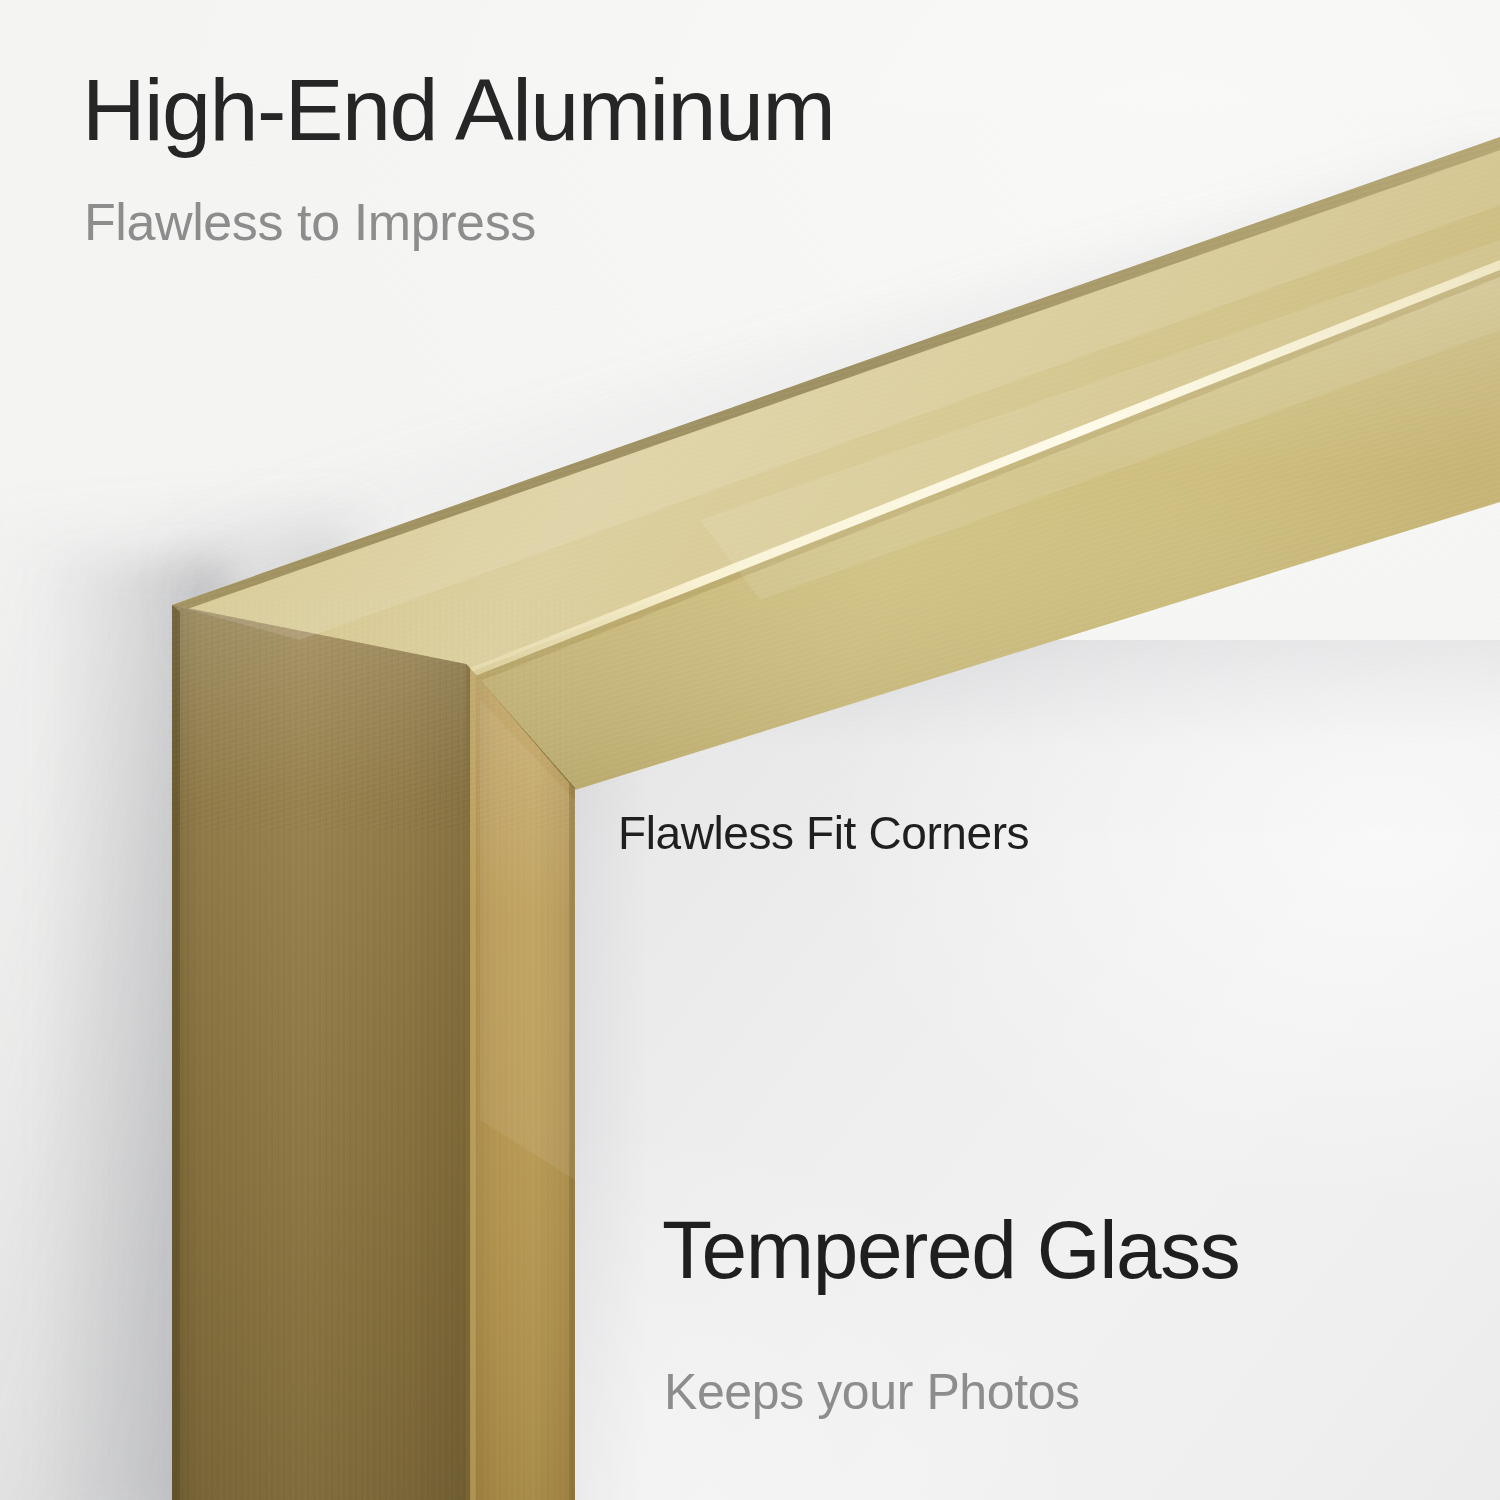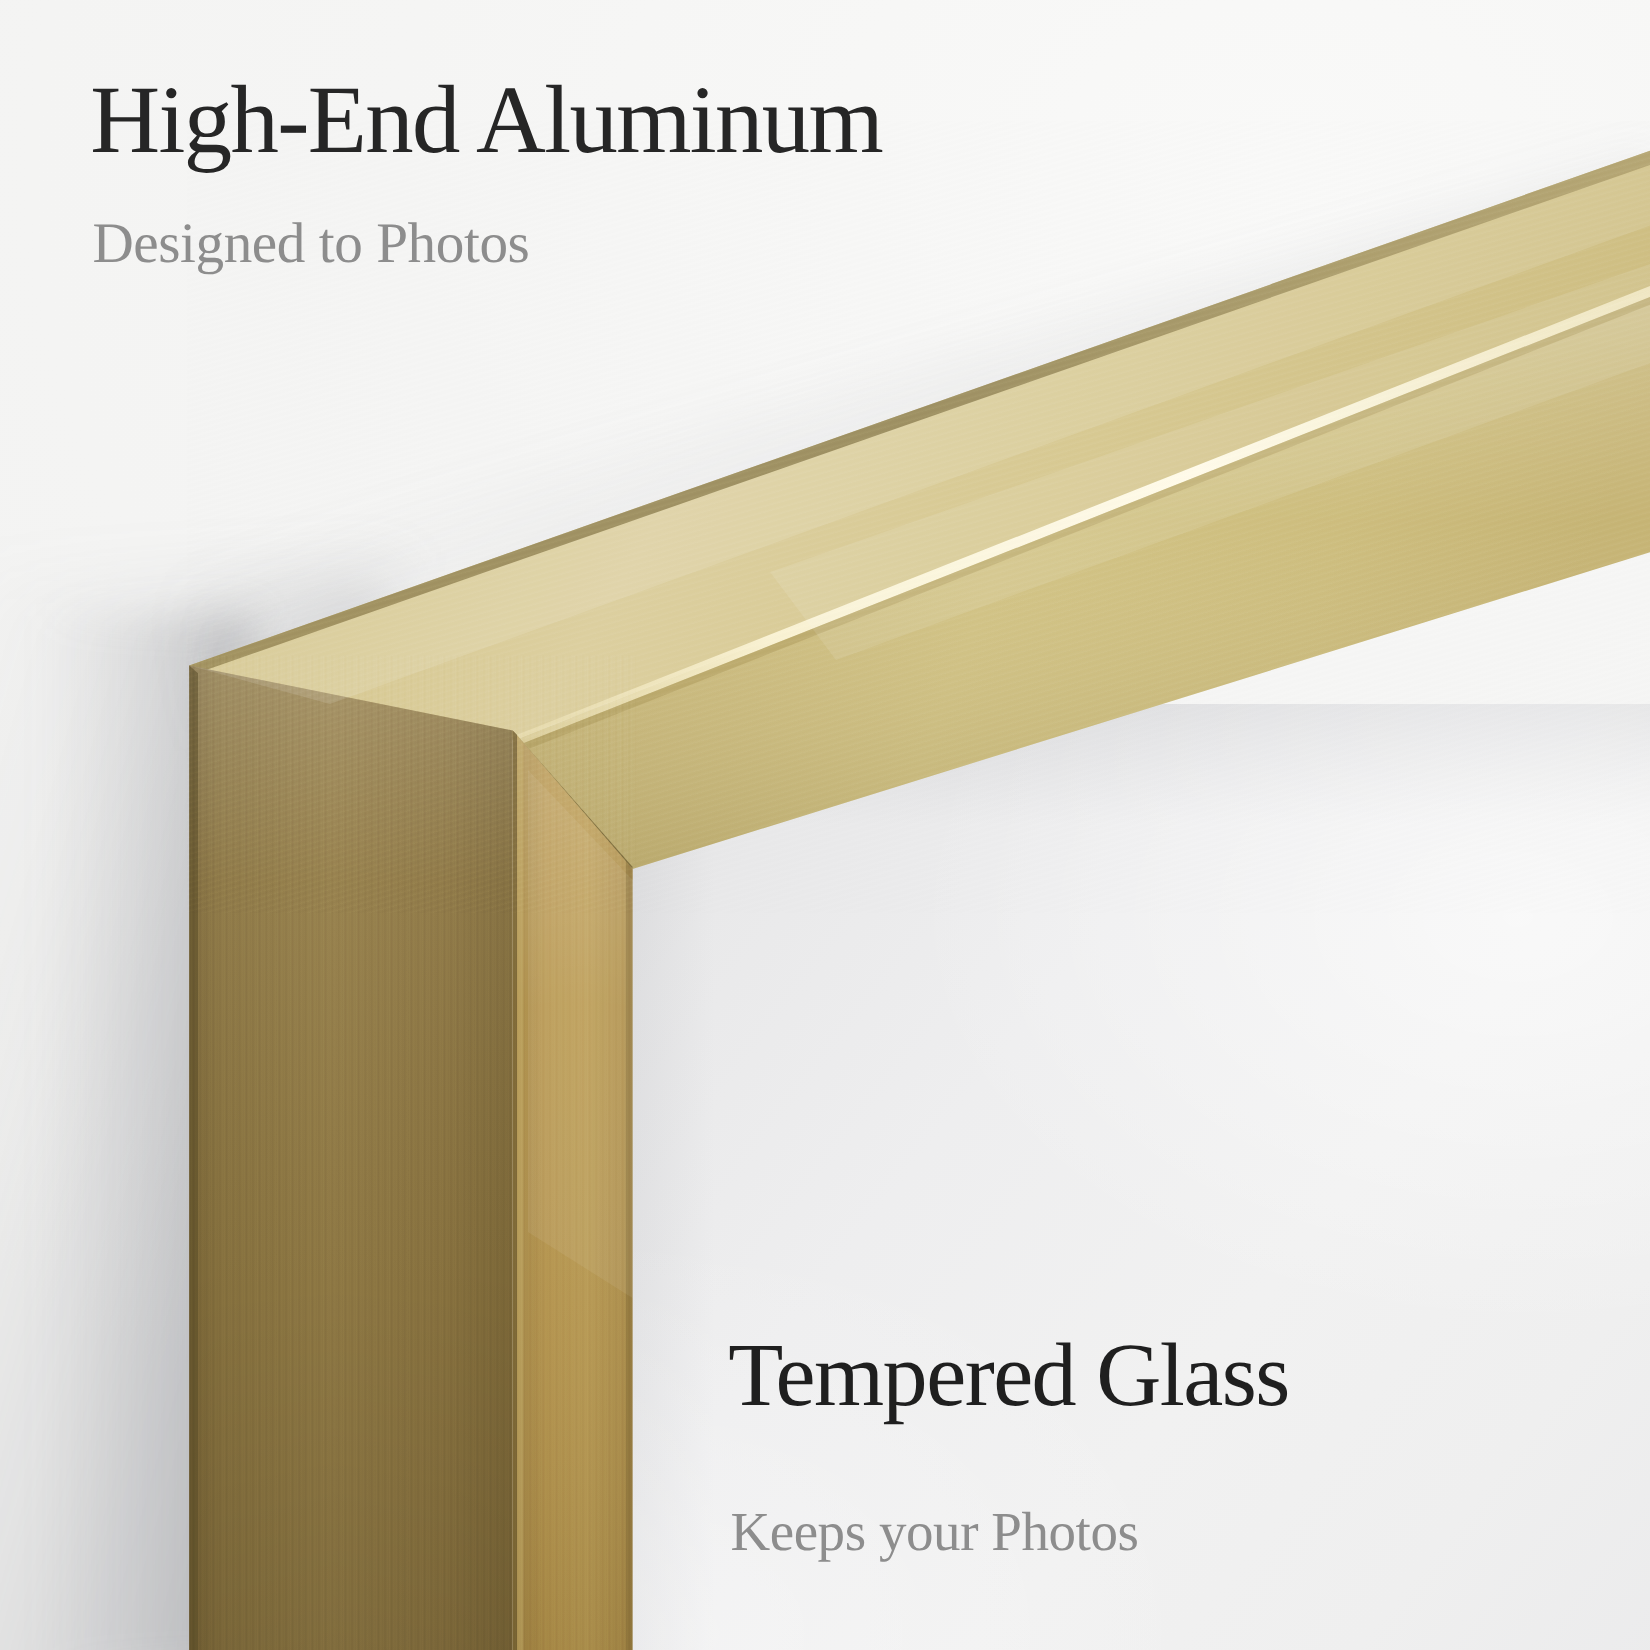--- a/index.html
+++ b/index.html
@@ -139,21 +139,21 @@
         rgba(255,255,255,0.05) 0px,
         rgba(255,255,255,0.00) 1.5px,
         rgba(0,0,0,0.04) 3px,
         rgba(0,0,0,0.00) 5px);
     mix-blend-mode: overlay;
     opacity: .6;
     pointer-events: none;
   }
 
   
-  .txt { position: absolute; white-space: pre; font-family: Liberation Serif, serif; }
+  .txt { position: absolute; white-space: pre; }
 
   .headline {
     left: 82px; top: 66px;
     font-size: 88px;
     font-weight: 400;
     letter-spacing: -1.5px;
     color: #262626;
     line-height: 1.0;
   }
   .subhead {
@@ -316,22 +316,23 @@
         <path d="M 480,700 L 575,800 L 575,1180 L 480,1120 Z" fill="#ffffff" opacity="0.07"></path>
       </g>
     </svg>
 
     <div class="grain-diag"></div>
     <div class="grain-vert"></div>
   </div>
 
   <div class="txt headline">High-End Aluminum</div>
 
-  <div class="txt subhead">Designed to Photos</div>
-
+  <div class="txt subhead">Flawless to Impress</div>
+
+  <div class="txt corner-label">Flawless Fit Corners</div>
 
   <div class="txt glass-title">
     <span>Tempered Glass</span>
   </div>
 
   <div class="txt glass-sub">
     <span>Keeps your Photos</span>
     
   </div>
 

